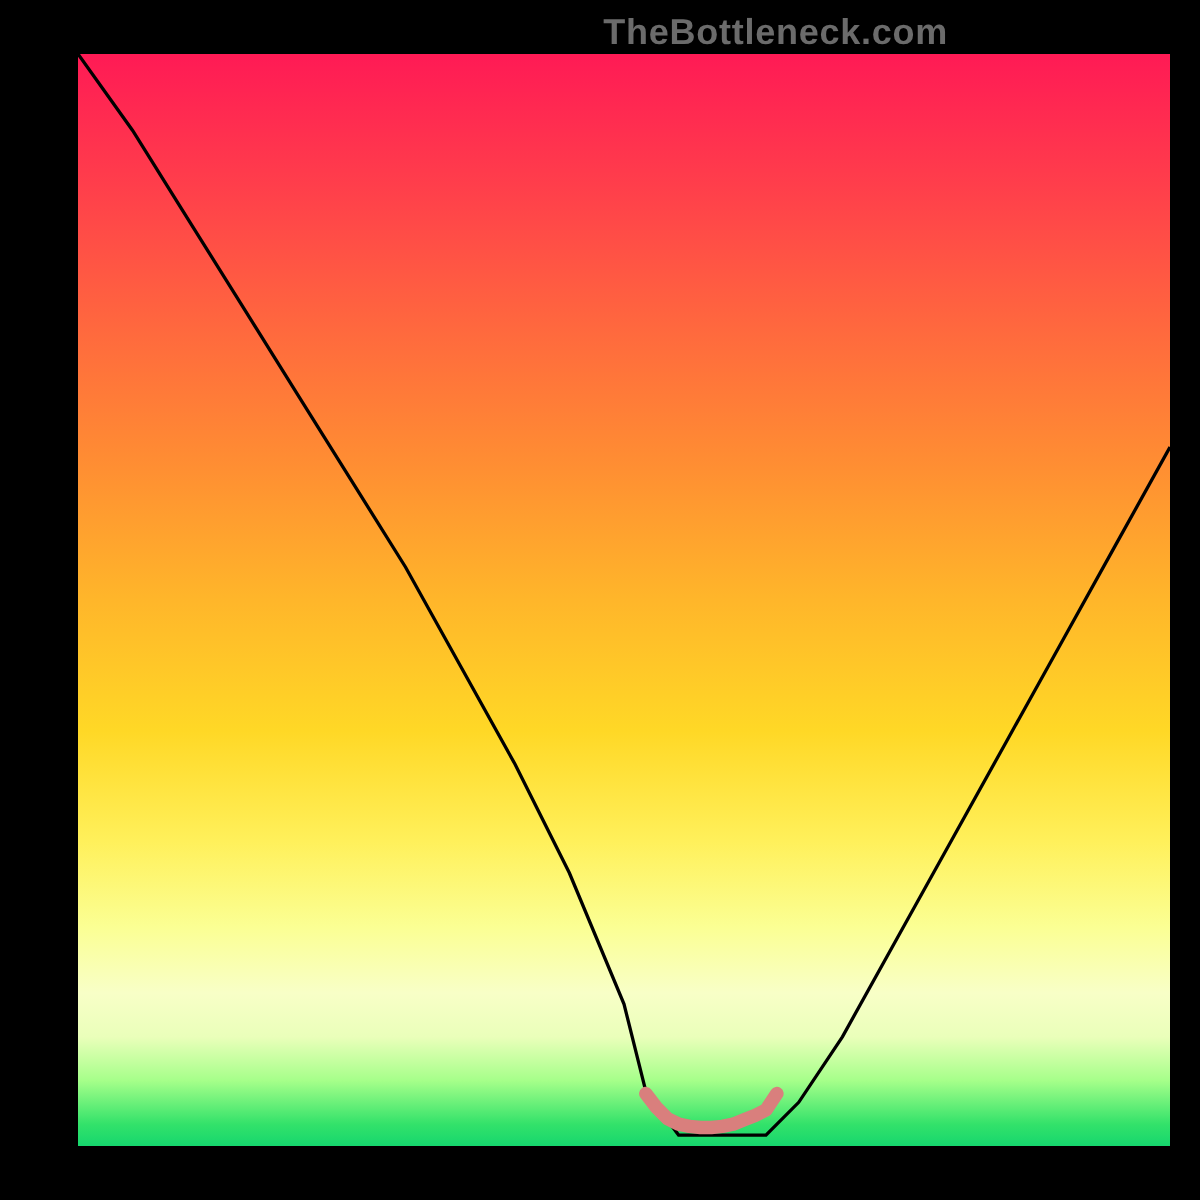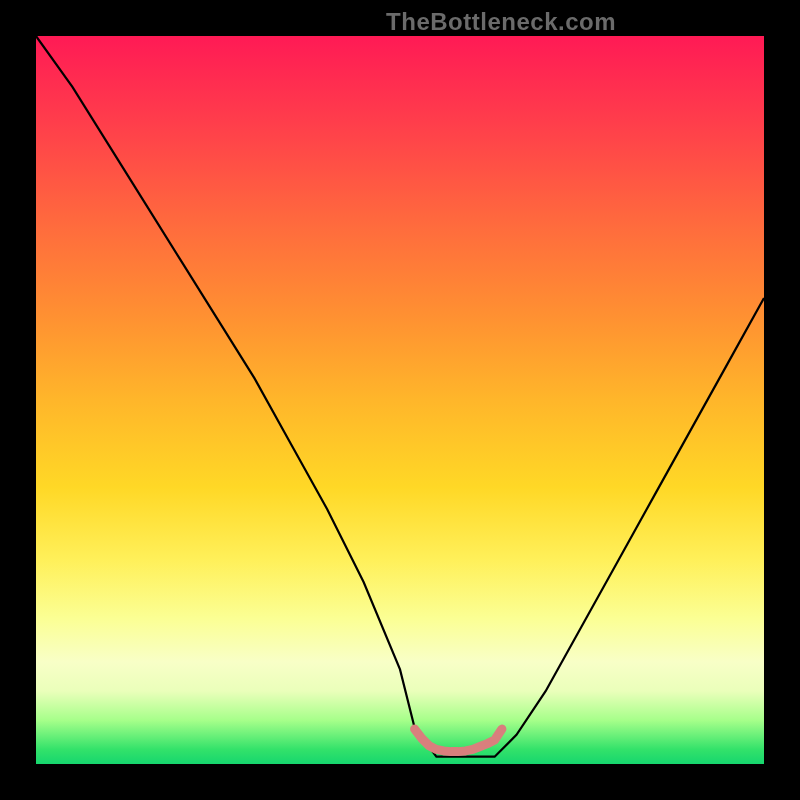--- a/index.html
+++ b/index.html
@@ -8,20 +8,21 @@
     width: 800px;
     height: 800px;
     background: #000;
     overflow: hidden;
   }
   .frame {
     position: relative;
     width: 644px;
     height: 800px;
     background: #000;
+    margin-left: 16px;
   }
   .plot-area {
     position: absolute;
     left: 36px;
     top: 36px;
     width: 728px;
     height: 728px;
     
     background: linear-gradient(180deg,
       #ff1a55 0%,

